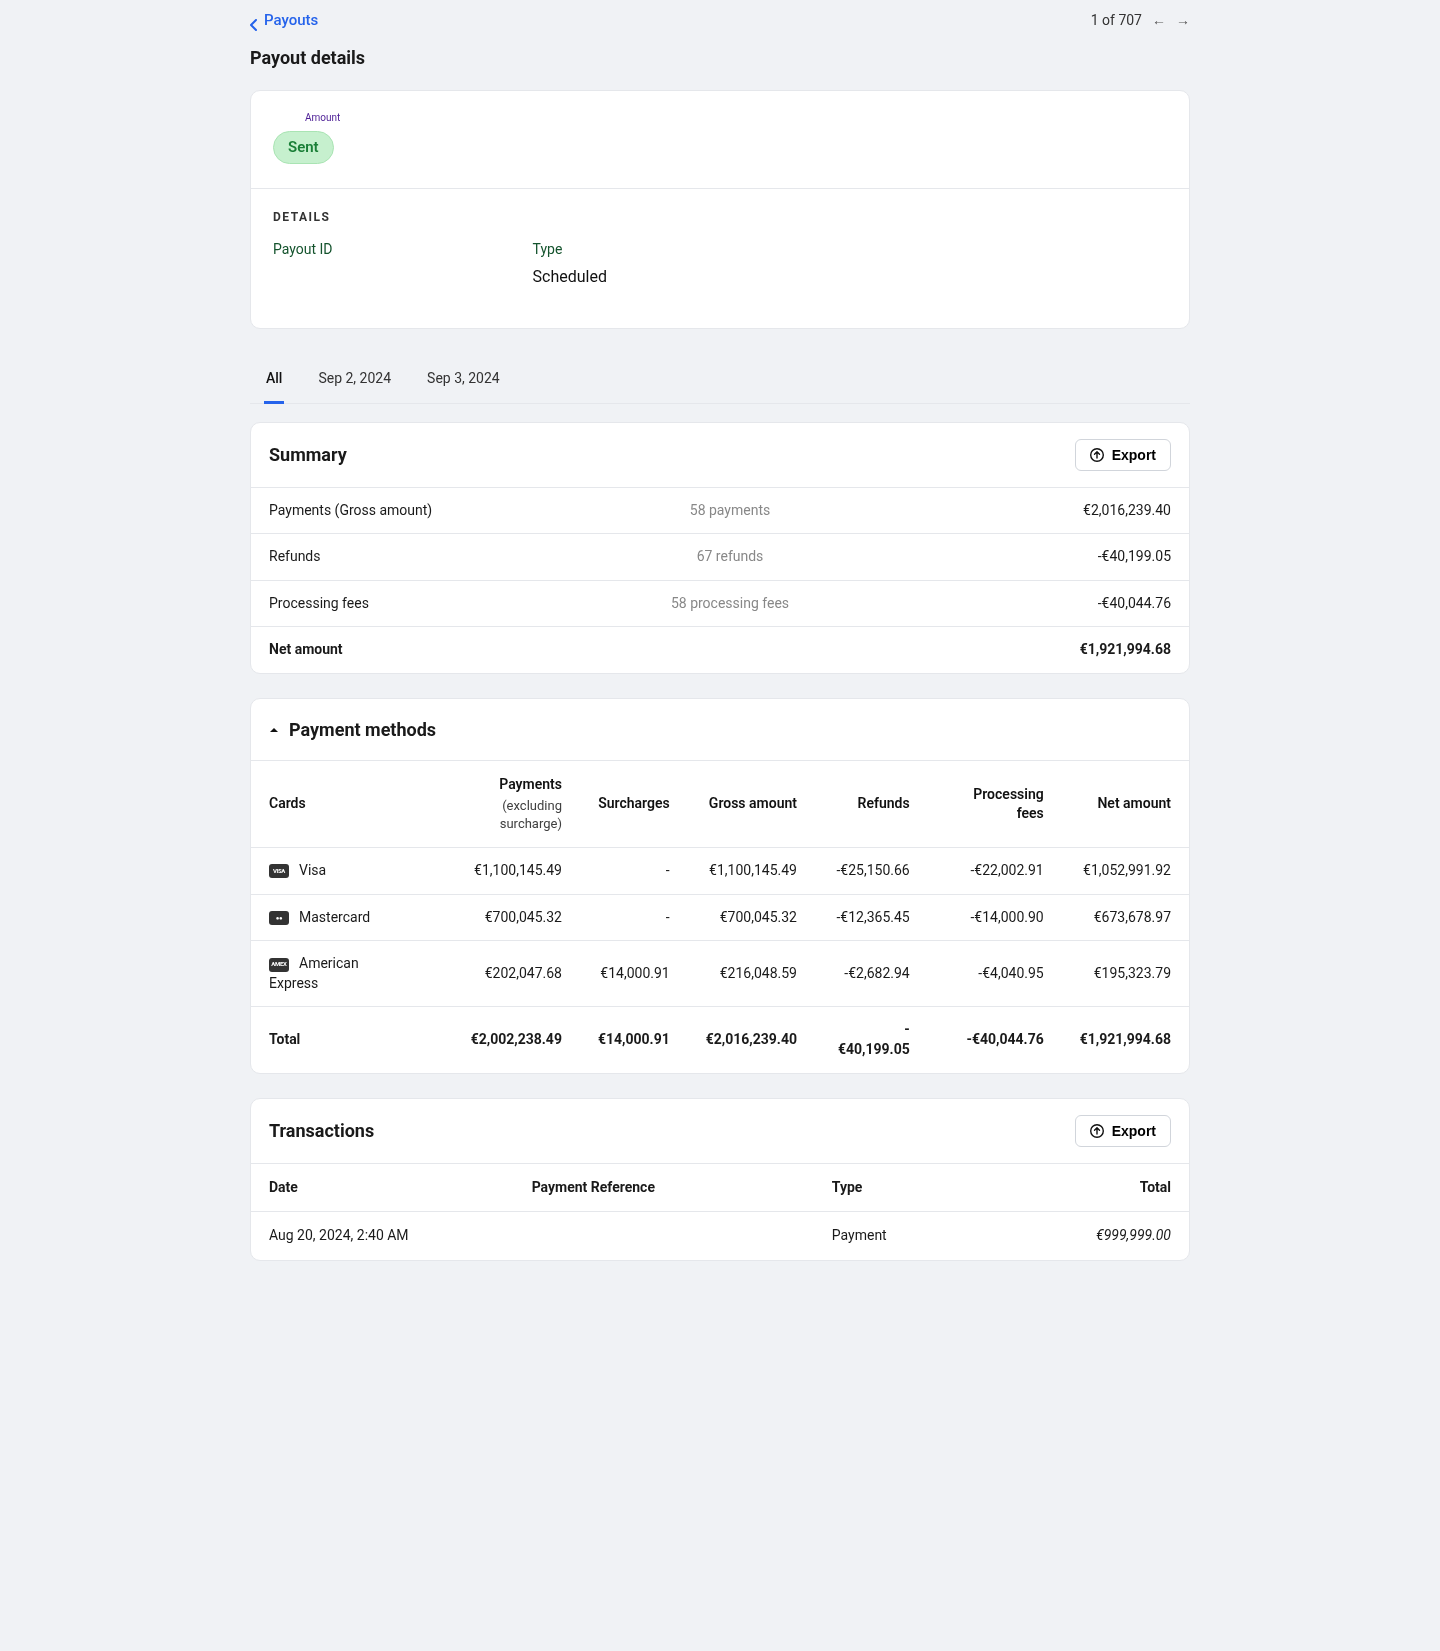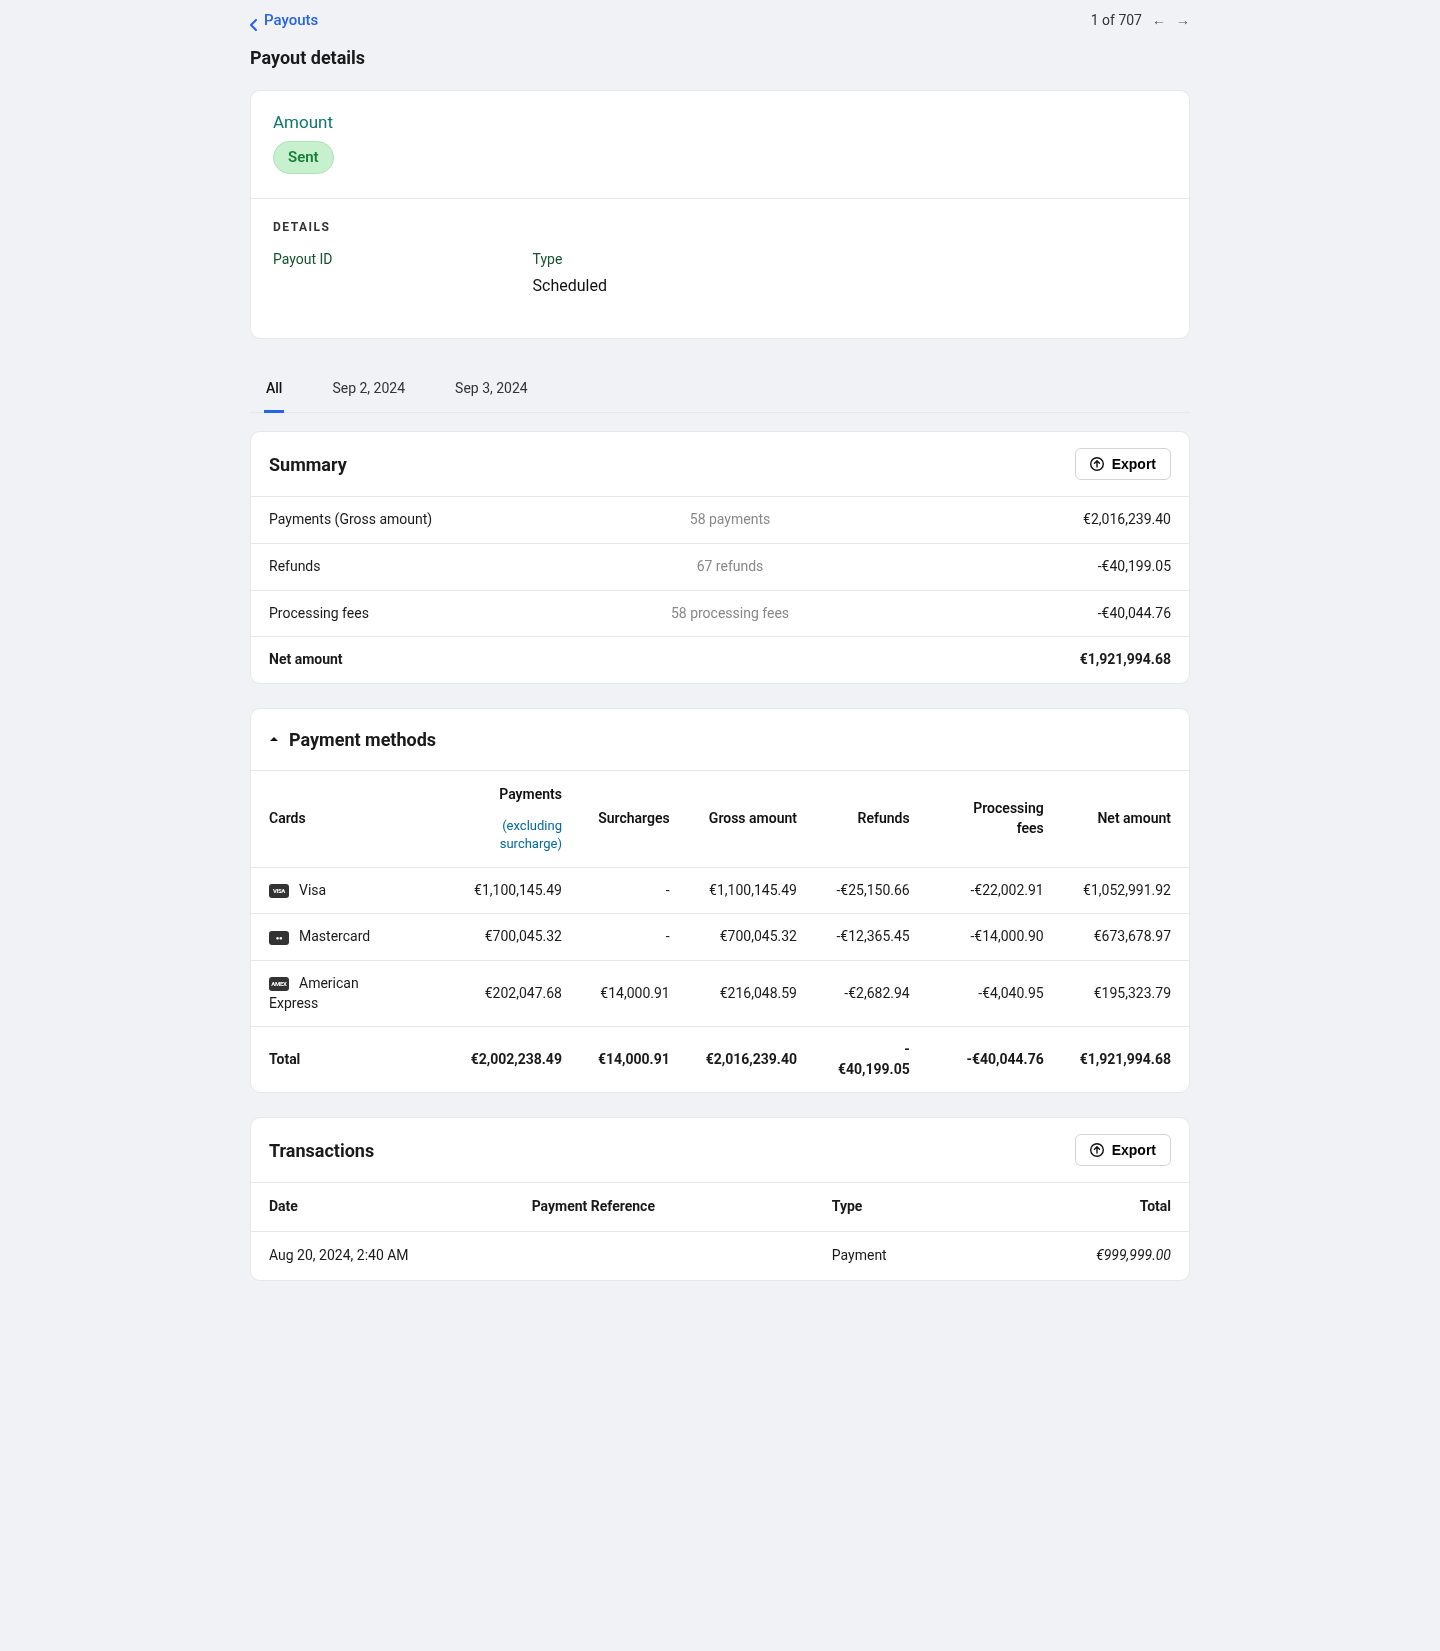--- a/index.html
+++ b/index.html
@@ -48,23 +48,24 @@
     background: #fff;
     border: 1px solid #e5e7eb;
     border-radius: 10px;
     overflow: hidden;
     margin-bottom: 24px;
   }
   .header-block {
     padding: 20px 22px 24px 22px;
   }
   .label-sm {
-    font-size: 17px;
-    color: #0f766e;
+    font-size: 10px;
+    color: #4c1d95;
     margin-bottom: 6px;
+    margin-left: 32px;
   }
   .amount-row {
     display: flex;
     align-items: center;
     gap: 14px;
   }
   .amount {
     font-size: 36px;
     font-weight: 700;
     letter-spacing: -0.5px;
@@ -116,21 +117,21 @@
   }
   .details-item .d-label {
     color: #14532d; font-size: 14px; margin-bottom: 6px;
   }
   .details-item .d-value {
     color: #111; font-size: 16px;
   }
 
   .tabs {
     display: flex;
-    gap: 46px;
+    gap: 32px;
     border-bottom: 1px solid #e5e7eb;
     padding: 6px 14px 0 14px;
     margin-bottom: 18px;
   }
   .tab {
     padding: 10px 2px 12px 2px;
     font-size: 14px;
     color: #333;
     cursor: pointer;
     border-bottom: 3px solid transparent;
@@ -185,21 +186,21 @@
 
   .pm-cols {
     width:100%; border-collapse: collapse;
   }
   .pm-cols thead th {
     text-align:right; font-weight:600; font-size:14px; color:#111;
     padding:14px 18px; border-top:1px solid #e5e7eb; border-bottom:1px solid #e5e7eb;
     background:#fff;
   }
   .pm-cols thead th:first-child { text-align:left; }
-  .pm-cols thead th .sub { display:block; font-weight:400; font-size:13px; color:#0369a1; margin-top:12px;}
+  .pm-cols thead th .sub { display:block; font-weight:400; font-size:13px; color:#404040; margin-top:2px;}
   .pm-cols tbody td {
     text-align:right; padding:13px 18px; border-top:1px solid #e5e7eb; font-size:14px;
   }
   .pm-cols tbody td:first-child { text-align:left; }
   .pm-cols tbody tr.total td { border-top:1px solid #e5e7eb; }
   .pm-cols tbody tr.total td:first-child,
   .pm-cols tbody tr.total td:last-child { font-weight:700; }
 
   .card-icon {
     display:inline-flex; align-items:center; justify-content:center;

